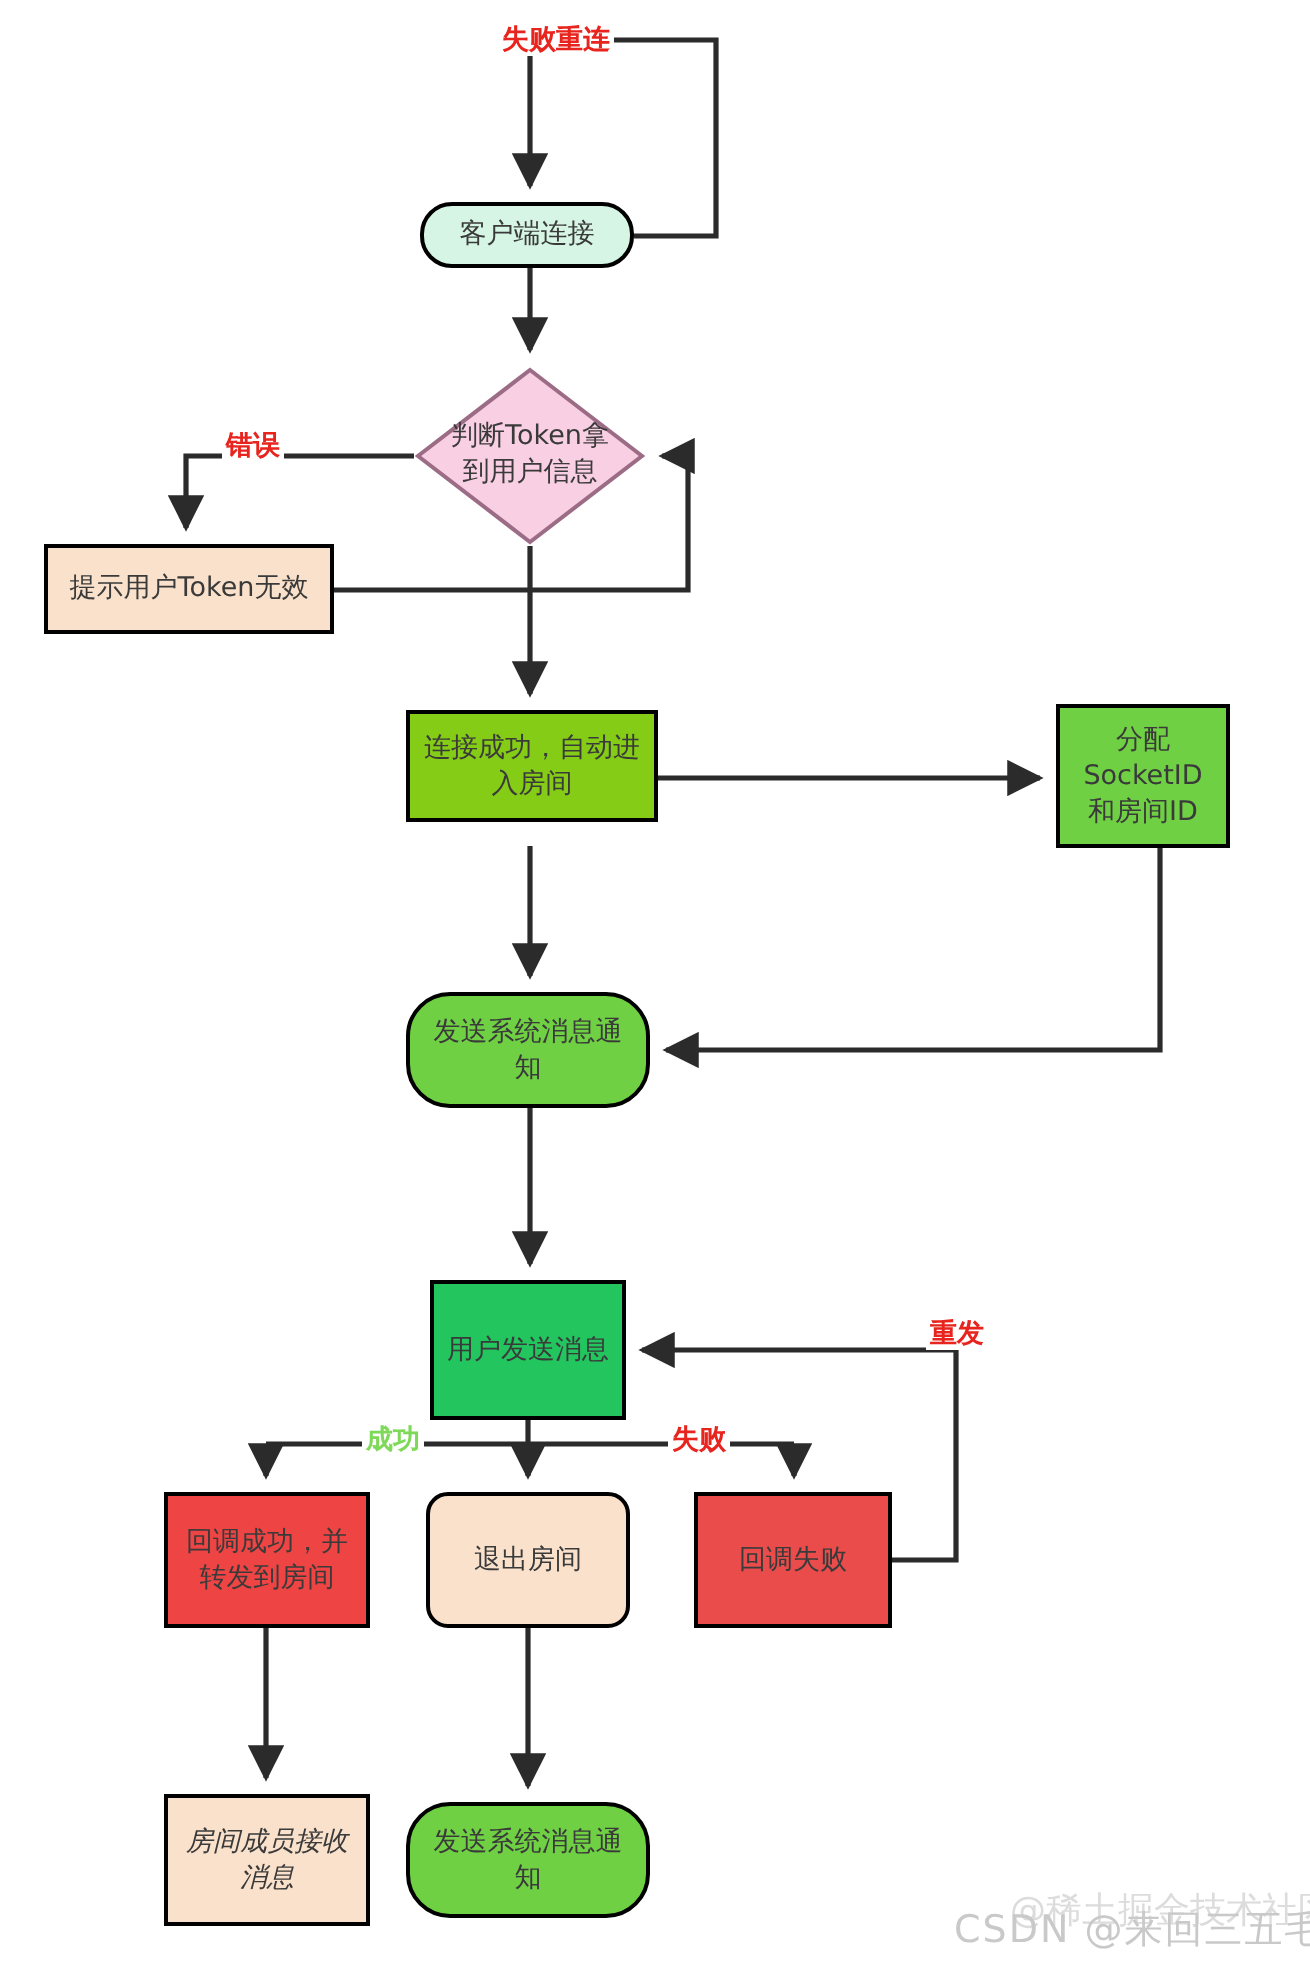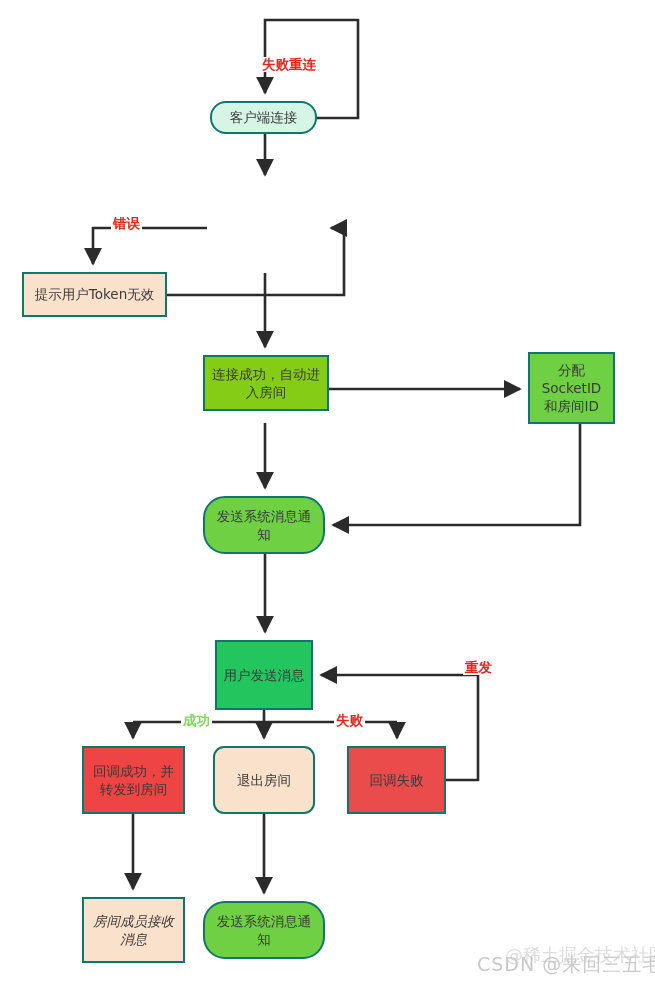--- a/index.html
+++ b/index.html
@@ -20,21 +20,21 @@
   #edges {
     position: absolute;
     left: 0;
     top: 0;
     width: 655px;
     height: 989px;
   }
   .node {
     position: absolute;
     box-sizing: border-box;
-    border: 2px solid #0f766e;
+    border: 2px solid #000000;
     display: flex;
     align-items: center;
     justify-content: center;
     text-align: center;
     color: #3a3a3a;
     font-size: 13.5px;
     line-height: 1.35;
     padding: 2px 6px;
     white-space: pre-line;
   }
@@ -128,20 +128,27 @@
       <path d="M 397 722 L 397 738" marker-end="url(#arrow)"></path>
 
       <path d="M 133 814 L 133 889" marker-end="url(#arrow)"></path>
 
       <path d="M 264 814 L 264 893" marker-end="url(#arrow)"></path>
     </g>
   </svg>
 
   <div class="node rounded" style="left:210px; top:101px; width:107px; height:33px; background:#d6f5e4;">客户端连接</div>
 
+  <div class="diamond" style="left:207px; top:183px; width:116px; height:90px;">
+    <svg class="dshape" viewBox="0 0 116 90" preserveAspectRatio="none">
+      <polygon points="58,2 114,45 58,88 2,45" fill="#f9cfe3" stroke="#9c6c86" stroke-width="2"></polygon>
+    </svg>
+    <span class="dlabel">判断Token拿
+到用户信息</span>
+  </div>
 
   <div class="node" style="left:22px; top:272px; width:145px; height:45px; background:#fae1cb;">提示用户Token无效</div>
 
   <div class="node" style="left:203px; top:355px; width:126px; height:56px; background:#84cc16;">连接成功，自动进
 入房间</div>
 
   <div class="node" style="left:528px; top:352px; width:87px; height:72px; background:#6fd044;">分配SocketID
 和房间ID</div>
 
   <div class="node rounded" style="left:203px; top:496px; width:122px; height:58px; background:#6fd044; border-radius:22px;">发送系统消息通知</div>
@@ -153,21 +160,21 @@
 
   <div class="node" style="left:213px; top:746px; width:102px; height:68px; background:#fae1cb;border-radius:11px;">退出房间</div>
 
   <div class="node" style="left:347px; top:746px; width:99px; height:68px; background:#ea4c4c;">回调失败</div>
 
   <div class="node" style="left:82px; top:897px; width:103px; height:66px; background:#fae1cb;font-style:italic;">房间成员接收
 消息</div>
 
   <div class="node rounded" style="left:203px; top:901px; width:122px; height:58px; background:#6fd044; border-radius:22px;">发送系统消息通知</div>
 
-  <div class="edge-label" style="left:260px; top:13px; color:#e8241e;margin-top:44px;">失败重连</div>
+  <div class="edge-label" style="left:249px; top:13px; color:#e8241e;">失败重连</div>
   <div class="edge-label" style="left:111px; top:216px; color:#e8241e;">错误</div>
   <div class="edge-label" style="left:463px; top:660px; color:#e8241e;">重发</div>
   <div class="edge-label" style="left:181px; top:713px; color:#7dd957;">成功</div>
   <div class="edge-label" style="left:334px; top:713px; color:#e8241e;">失败</div>
 
   <div class="watermark wm-sub" style="left:505px; top:943px;">@稀土掘金技术社区</div>
   <div class="watermark wm-main" style="left:477px; top:952px;">CSDN @来回三五毛</div>
 
 </div>
 

